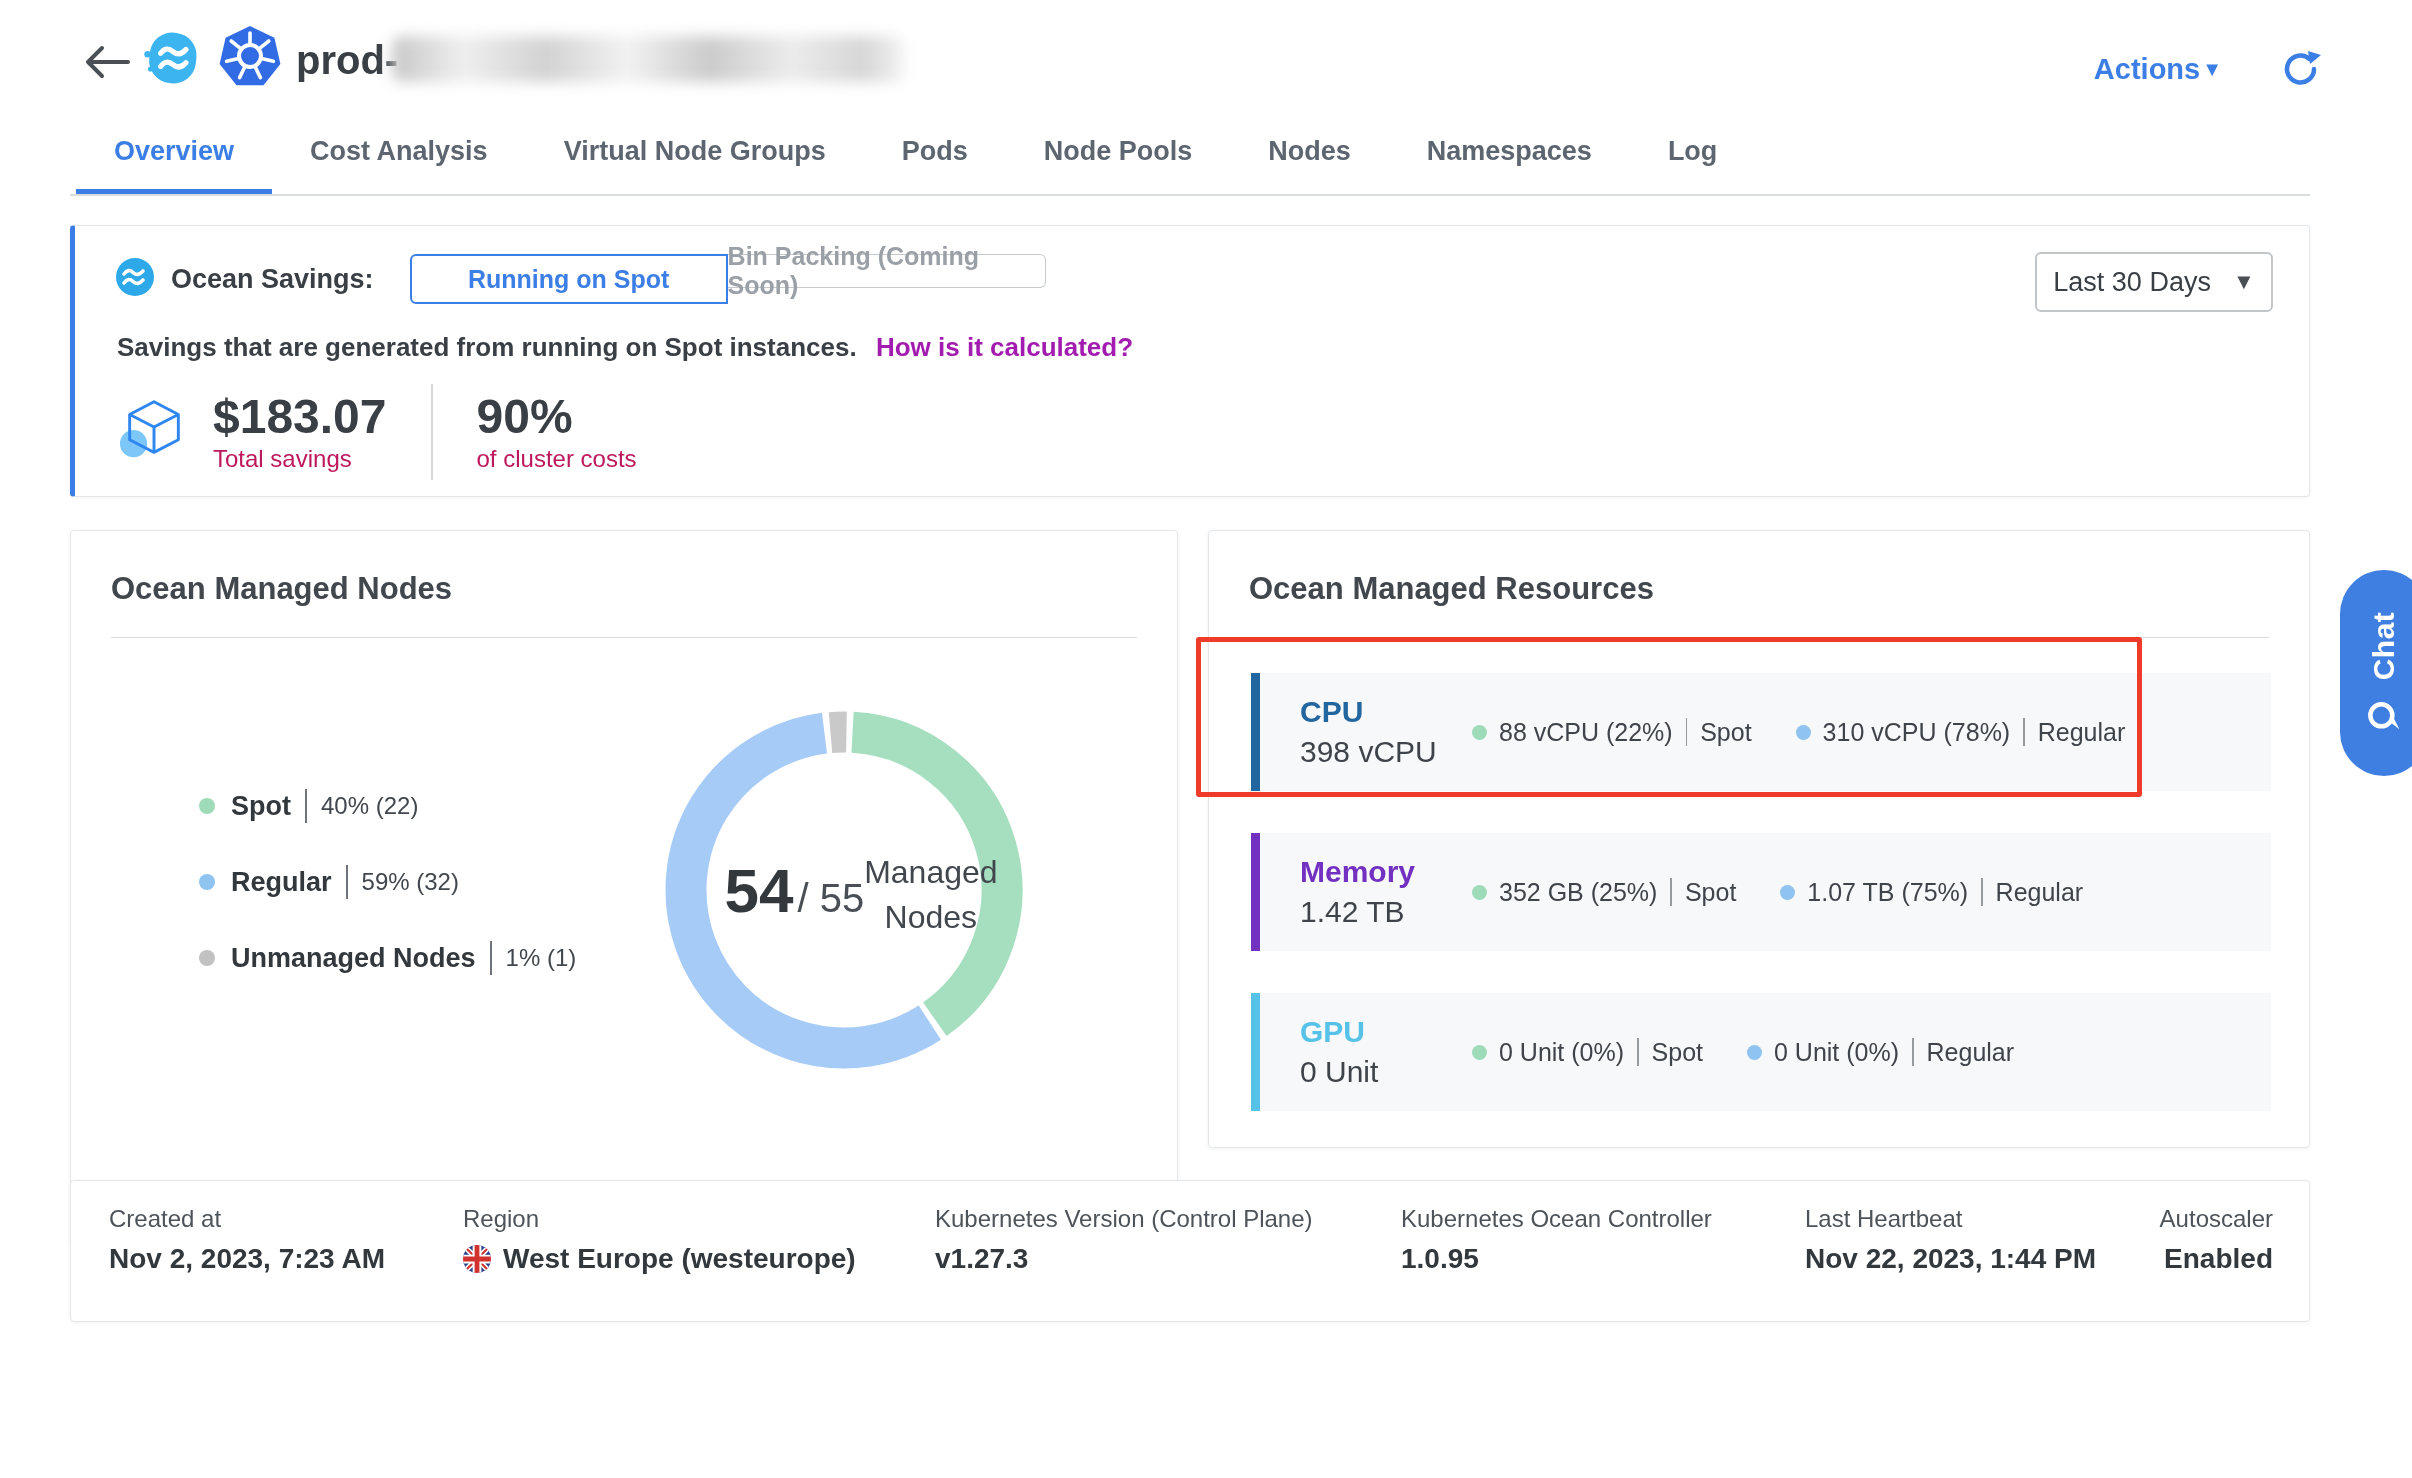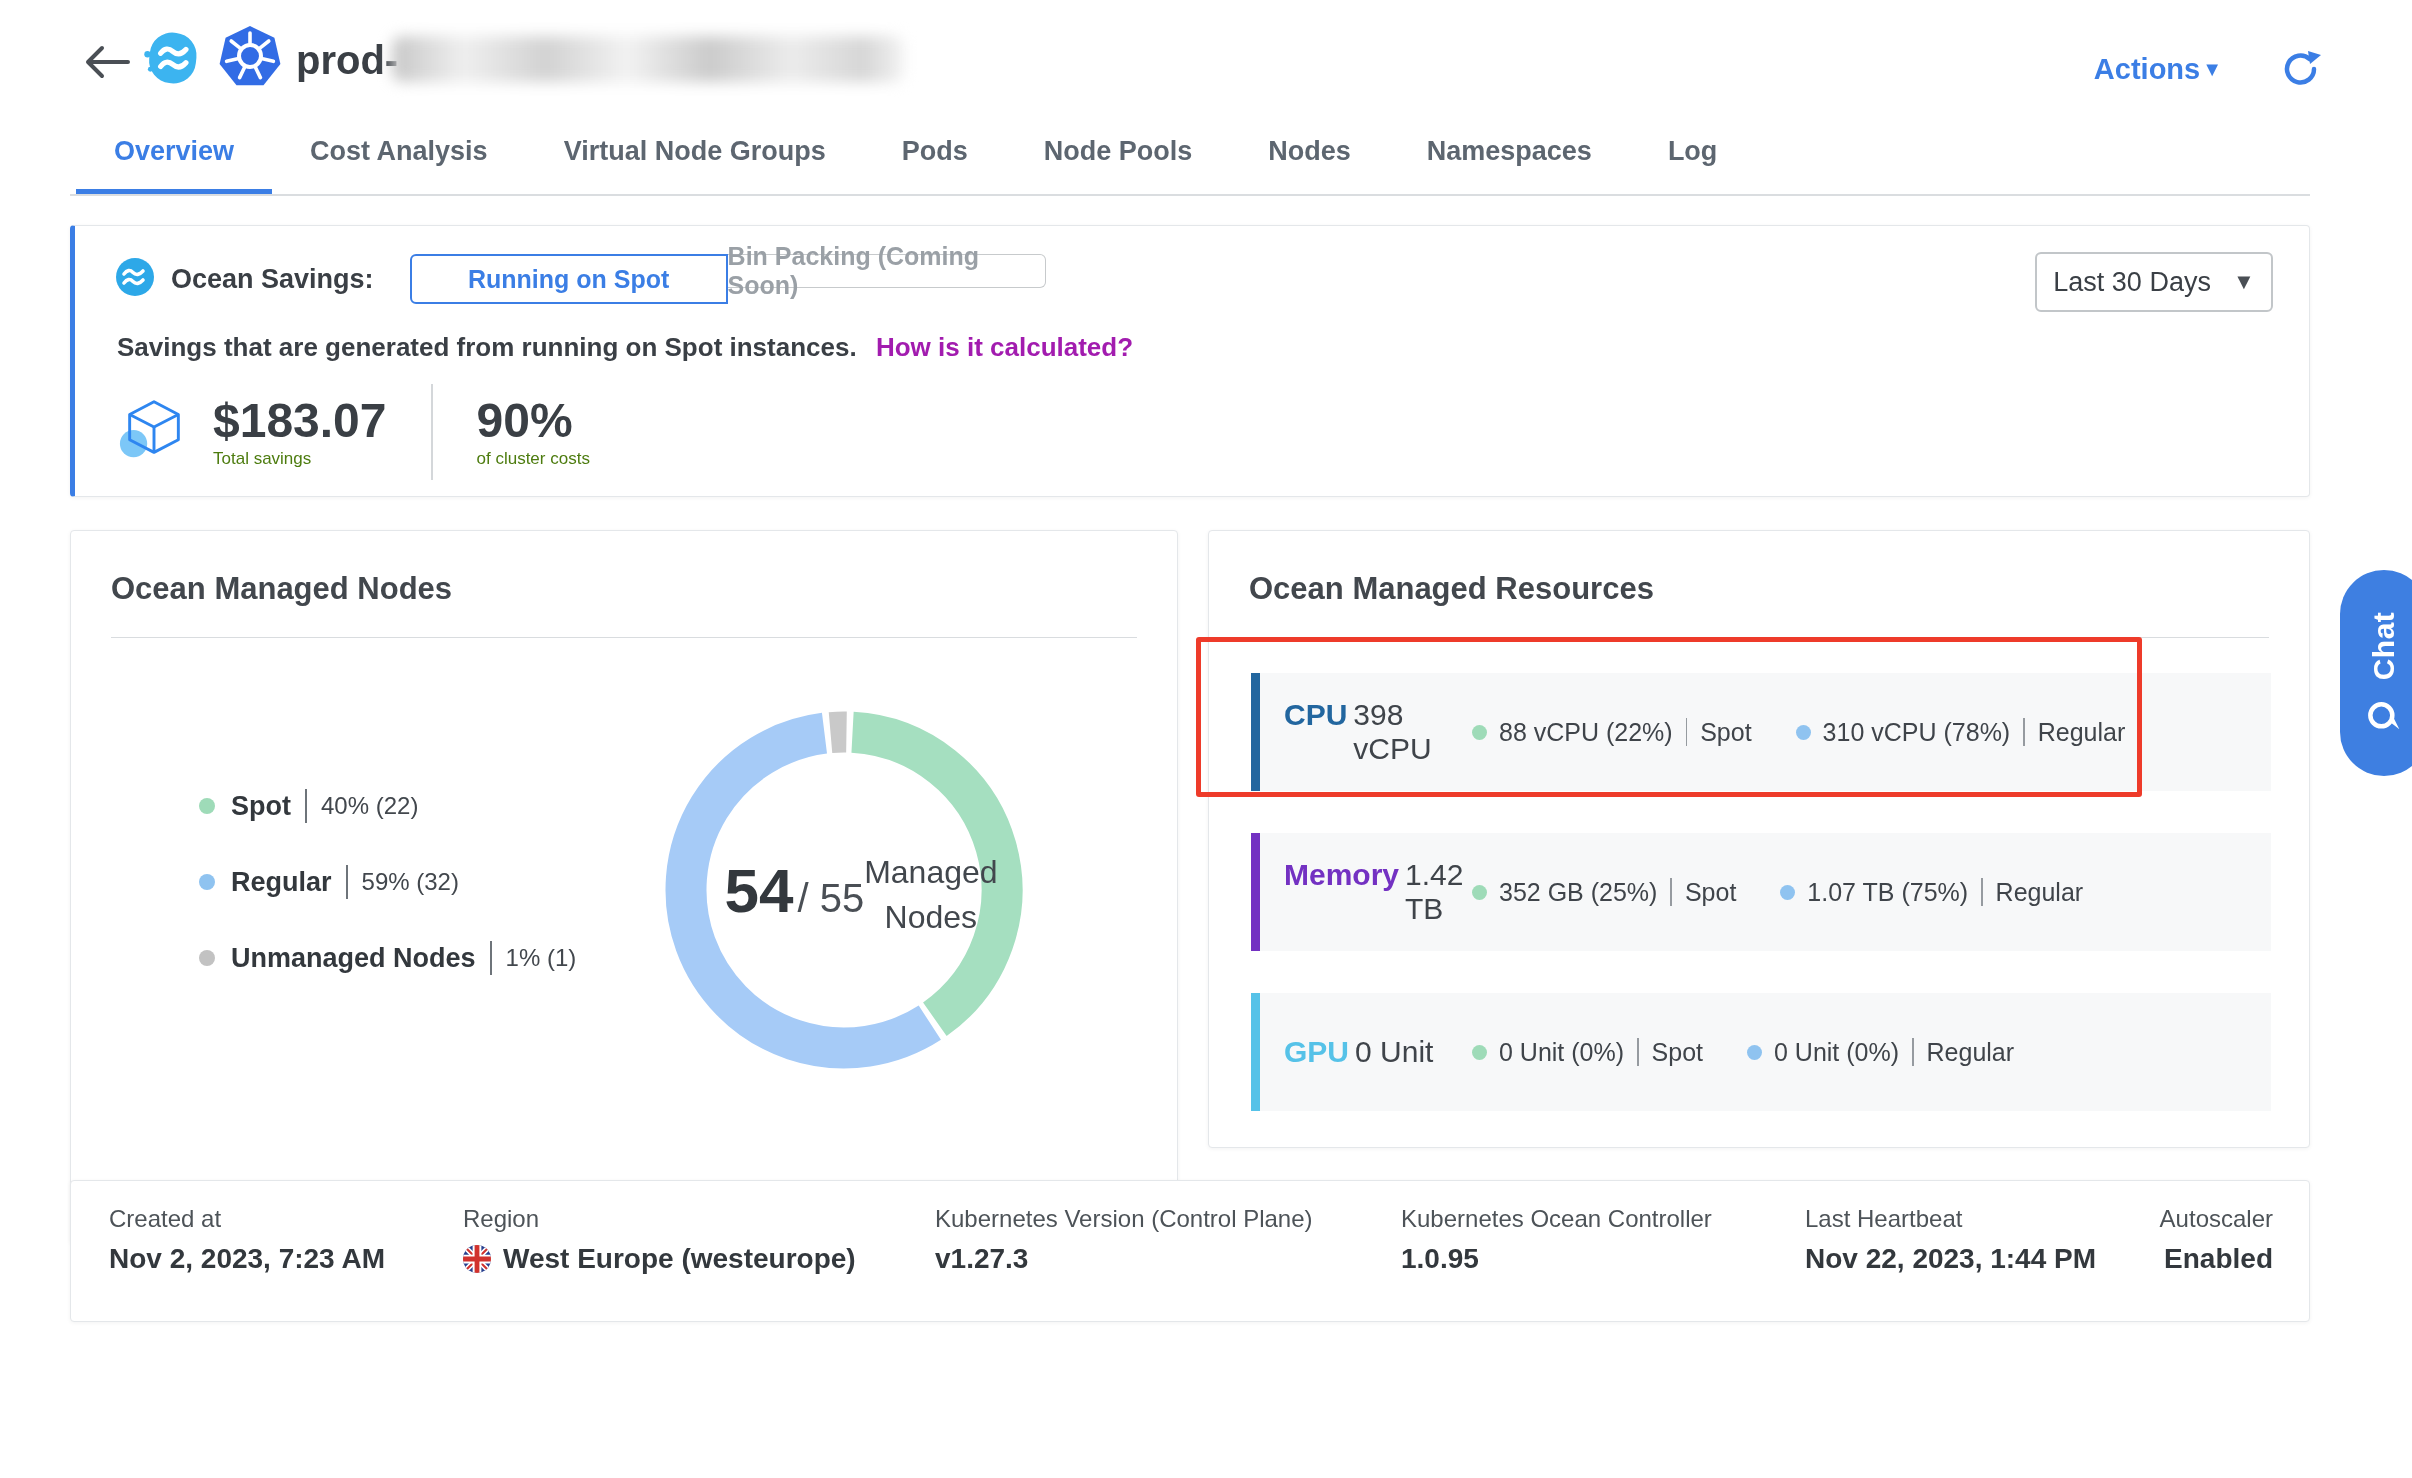--- a/index.html
+++ b/index.html
@@ -46,21 +46,21 @@
     font-size:25px; font-weight:bold; background:#fff; cursor:pointer; }
   .period-select { position:absolute; right:36px; top:26px; width:238px; height:60px;
     border:2px solid #c2c6c9; border-radius:6px; display:flex; align-items:center; justify-content:center;
     gap:22px; font-size:27px; color:#3a3f45; cursor:pointer; background:#fff; }
   .period-select .caret { color:#4a4f55; font-size:22px; }
   .savings-row2 { position:absolute; left:42px; top:106px; font-size:26px; font-weight:bold; color:#3a3f45; }
   .savings-row2 a { color:#a21caf; text-decoration:none; margin-left:12px; cursor:pointer; }
   .savings-row3 { position:absolute; left:42px; top:158px; display:flex; align-items:center; }
   .metric { display:flex; flex-direction:column; }
   .metric .val { font-size:48px; font-weight:bold; color:#3a3f45; line-height:1.1; }
-  .metric .cap { font-size:17px; color:#4d7c0f; margin-top:2px; }
+  .metric .cap { font-size:24px; color:#be185d; margin-top:2px; }
   .metric-divider { width:2px; height:96px; background:#d4d7da; margin:0 44px; }
   .cube-wrap { margin-right:22px; }
 
   
   .nodes-card { left:70px; top:530px; width:1108px; height:714px; }
   .card-title { position:absolute; left:40px; top:40px; font-size:31px; font-weight:bold; color:#42474d; }
   .card-divider { position:absolute; left:40px; top:106px; right:40px; height:1px; background:#d9dcdf; }
   .legend { position:absolute; left:128px; top:258px; display:flex; flex-direction:column; gap:42px; }
   .legend-item { display:flex; align-items:center; }
   .dot { width:16px; height:16px; border-radius:50%; flex:0 0 auto; }
@@ -73,21 +73,21 @@
   .donut-line1 { display:flex; align-items:baseline; }
   .donut-count { font-size:62px; font-weight:bold; color:#33383d; }
   .donut-total { font-size:40px; color:#4a4f55; margin-left:4px; }
   .donut-sub { font-size:32px; color:#42474d; line-height:1.4; margin-top:10px; text-align:center; }
 
   
   .resources-card { left:1208px; top:530px; width:1102px; height:618px; }
   .res-row { position:absolute; left:42px; width:1020px; height:118px; background:#f7f8f9;
     display:flex; align-items:center; }
   .res-bar { width:9px; height:100%; flex:0 0 auto; }
-  .res-head { width:212px; padding-left:24px; display:flex; gap:6px; }
+  .res-head { width:212px; padding-left:40px; display:flex; flex-direction:column; gap:6px; }
   .res-name { font-size:30px; font-weight:bold; }
   .res-total { font-size:30px; color:#3f444a; }
   .res-stats { display:flex; align-items:center; gap:44px; }
   .stat { display:flex; align-items:center; }
   .stat .dot { width:15px; height:15px; margin-right:12px; }
   .stat-val { font-size:25px; color:#3f444a; }
   .stat .vdiv { width:1.5px; height:28px; background:#969ba0; margin:0 13px; }
   .stat-label { font-size:25px; color:#3f444a; }
 
   

